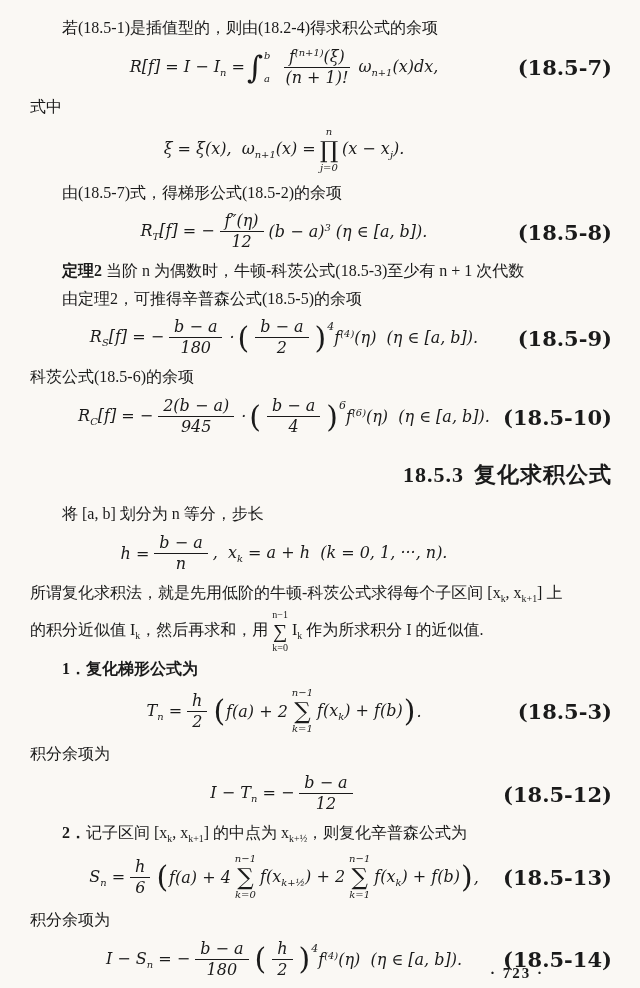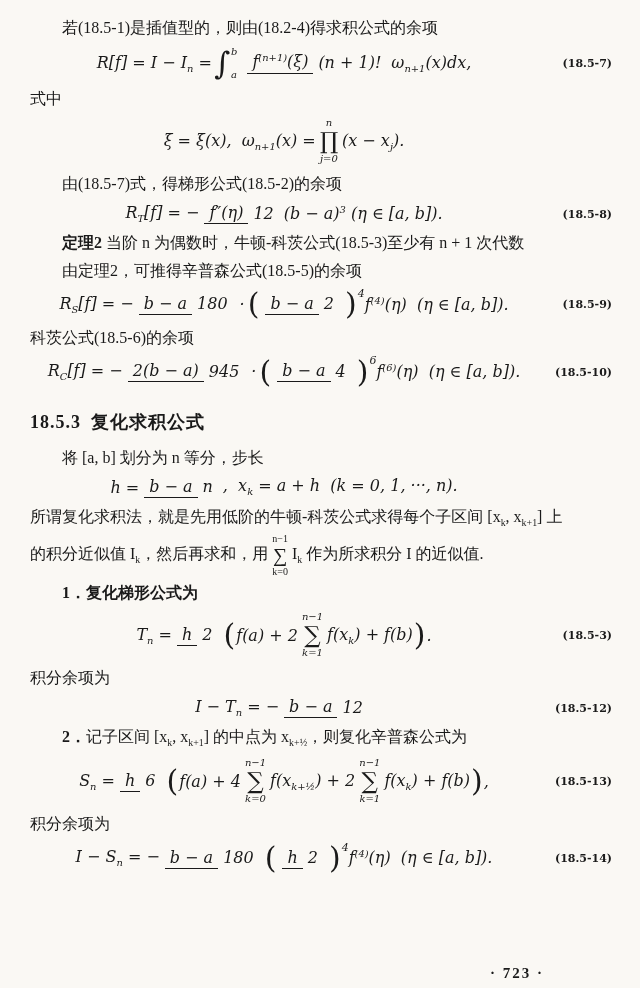--- a/index.html
+++ b/index.html
@@ -13,38 +13,38 @@
     position:relative; width:640px; height:988px;
     padding:14px 28px 20px 30px;
     display:flex; flex-direction:column;
   }
   .text { font-size:16px; line-height:1.6; margin:1px 0; }
   .indent { text-indent:2em; }
   .thm-label { font-weight:bold; margin-right:4px; }
   .item-num { font-weight:bold; }
   .bold { font-weight:bold; }
   .sec-heading {
-    font-size:18px; font-weight:bold; margin:18px 0 10px 0; letter-spacing:1px;
+    font-size:22px; font-weight:bold; margin:18px 0 10px 0; letter-spacing:1px;text-align:right;
   }
   .sec-heading .sec-title { margin-left:10px; }
 
   .formula {
     position:relative; display:flex; align-items:center; justify-content:center;
     margin:5px 0; padding:0 80px 0 6px;
     font-family:"DejaVu Serif","Liberation Serif",serif;
     font-style:italic; font-size:16px;
   }
   .formula .eqtag {
     position:absolute; right:0; top:50%; transform:translateY(-50%);
-    font-style:normal; font-weight:bold; font-size:11px; white-space:pre;
+    font-style:normal; font-weight:bold; font-size:21px; white-space:pre;
   }
   .mt { white-space:pre; }
   sub, sup { font-size:62%; }
   .frac {
-    display:inline-flex; flex-direction:row; align-items:center;
+    display:inline-flex; flex-direction:column; align-items:center;
     margin:0 5px; line-height:1.25; text-align:center;
   }
   .frac .num { padding:0 5px; border-bottom:1.5px solid #1a1a1a; white-space:pre; }
   .frac .den { padding:0 5px; white-space:pre; }
   .int { display:inline-flex; align-items:center; margin:0 2px; }
   .int .intop { font-size:31px; font-style:normal; line-height:1; }
   .int .lims {
     display:inline-flex; flex-direction:column; justify-content:space-between;
     height:33px; font-size:10px; line-height:1; margin:0 3px 0 1px;
   }

